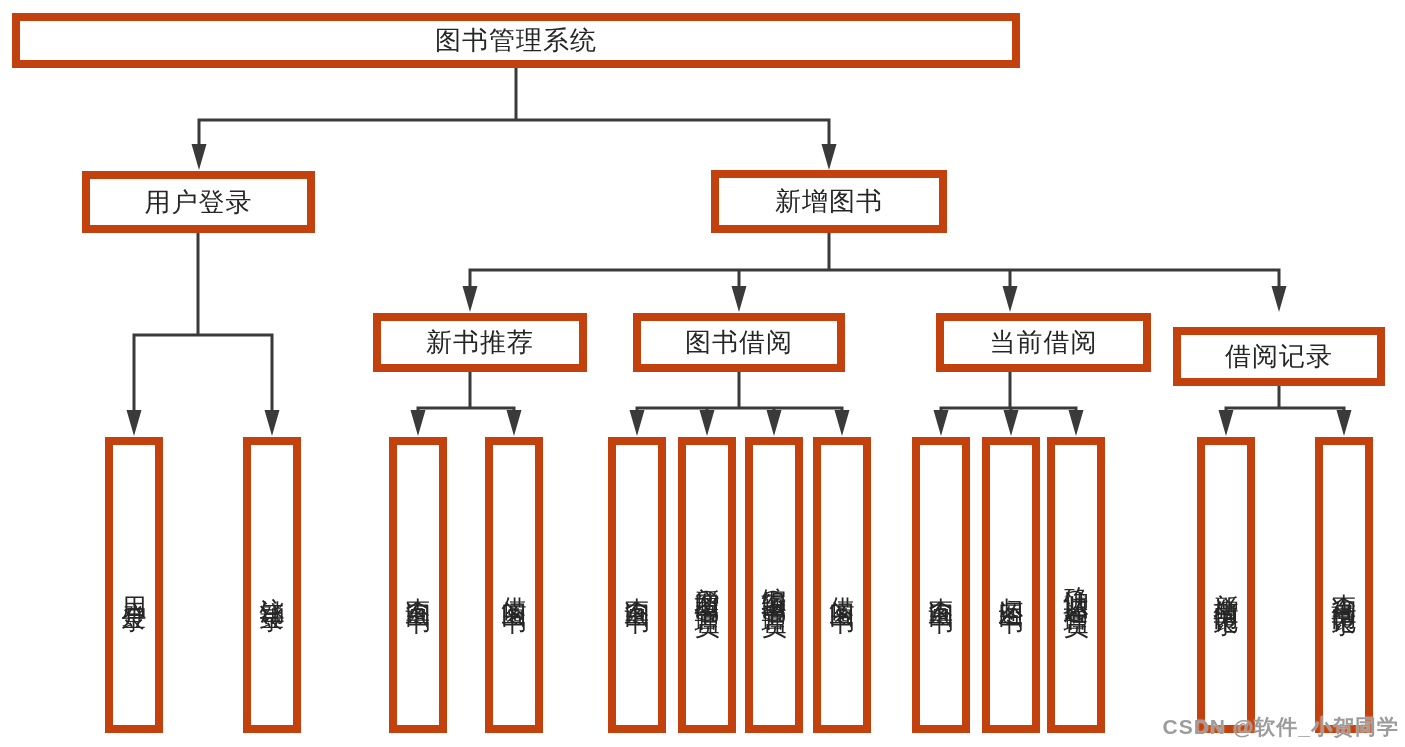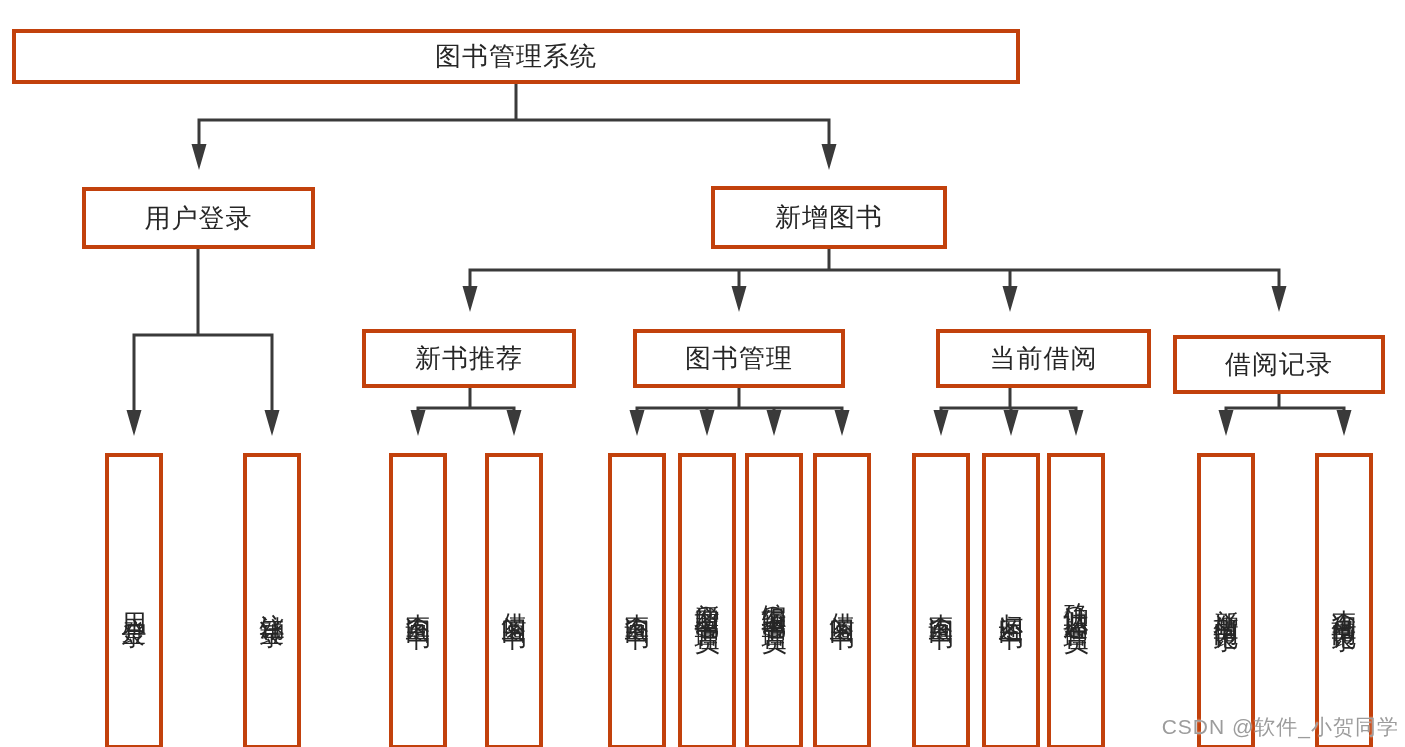--- a/index.html
+++ b/index.html
@@ -19,27 +19,26 @@
     position: absolute;
     left: 0;
     top: 0;
     width: 1405px;
     height: 747px;
   }
   .box {
     position: absolute;
     box-sizing: border-box;
     background: #ffffff;
-    border: 4px solid #c2410c;
+    border: 8px solid #c2410c;
     display: flex;
     align-items: center;
     justify-content: center;
     color: #262626;
     z-index: 2;
-    margin-top: 16px;
   }
   .box.h {
     font-size: 26px;
     letter-spacing: 1px;
     white-space: nowrap;
   }
   .vtext {
     writing-mode: vertical-rl;
     text-orientation: mixed;
     font-size: 25px;
@@ -49,20 +48,21 @@
   .watermark {
     position: absolute;
     right: 6px;
     bottom: 6px;
     font-size: 21px;
     letter-spacing: 1px;
     color: #9c9c9c;
     text-shadow: 0 0 2px rgba(255,255,255,0.9);
     z-index: 5;
     white-space: nowrap;
+    font-weight: bold;
   }
 </style>
 </head>
 <body>
 
 <div class="canvas">
 
   <svg class="connectors" viewBox="0 0 1405 747" xmlns="http://www.w3.org/2000/svg">
     <path d="M516 68 V120 M199 120 H829 M199 120 V148 M829 120 V148
              M198 233 V335 M134 335 H272 M134 335 V414 M272 335 V414
@@ -81,24 +81,24 @@
              M941 436 L933.5 410 L948.5 410 Z  M1011 436 L1003.5 410 L1018.5 410 Z
              M1076 436 L1068.5 410 L1083.5 410 Z
              M1226 436 L1218.5 410 L1233.5 410 Z  M1344 436 L1336.5 410 L1351.5 410 Z" fill="#3a3a3a"></path>
   </svg>
 
   <div class="box h" style="left:12px;top:13px;width:1008px;height:55px">图书管理系统</div>
 
   <div class="box h" style="left:82px;top:171px;width:233px;height:62px">用户登录</div>
   <div class="box h" style="left:711px;top:170px;width:236px;height:63px">新增图书</div>
 
-  <div class="box h" style="left:362px;top:313px;width:214px;height:59px">新书推荐</div>
-  <div class="box h" style="left:633px;top:313px;width:212px;height:59px">图书管理</div>
+  <div class="box h" style="left:373px;top:313px;width:214px;height:59px">新书推荐</div>
+  <div class="box h" style="left:633px;top:313px;width:212px;height:59px">图书借阅</div>
   <div class="box h" style="left:936px;top:313px;width:215px;height:59px">当前借阅</div>
-  <div class="box h" style="left:1173px;top:319px;width:212px;height:59px">借阅记录</div>
+  <div class="box h" style="left:1173px;top:327px;width:212px;height:59px">借阅记录</div>
 
   <div class="box v" style="left:105px;top:437px;width:58px;height:296px">
     <span class="vtext">用户登录</span>
   </div>
   <div class="box v" style="left:243px;top:437px;width:58px;height:296px">
     <span class="vtext">注销登录</span>
   </div>
 
   <div class="box v" style="left:389px;top:437px;width:58px;height:296px">
     <span class="vtext">查询图书</span>

